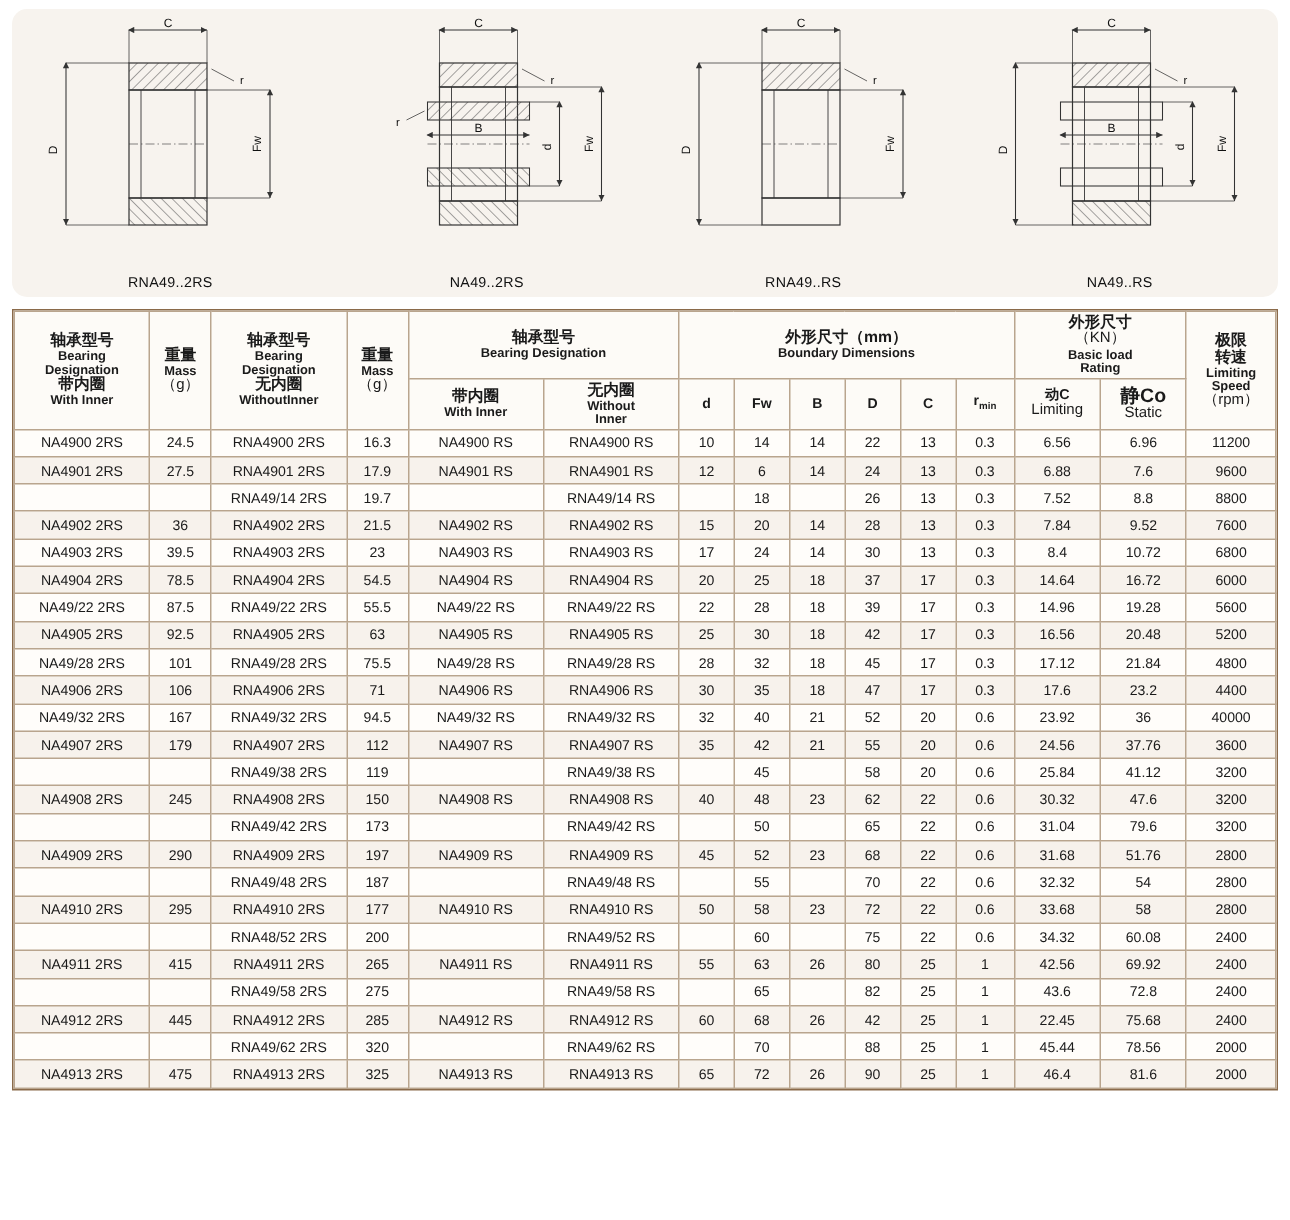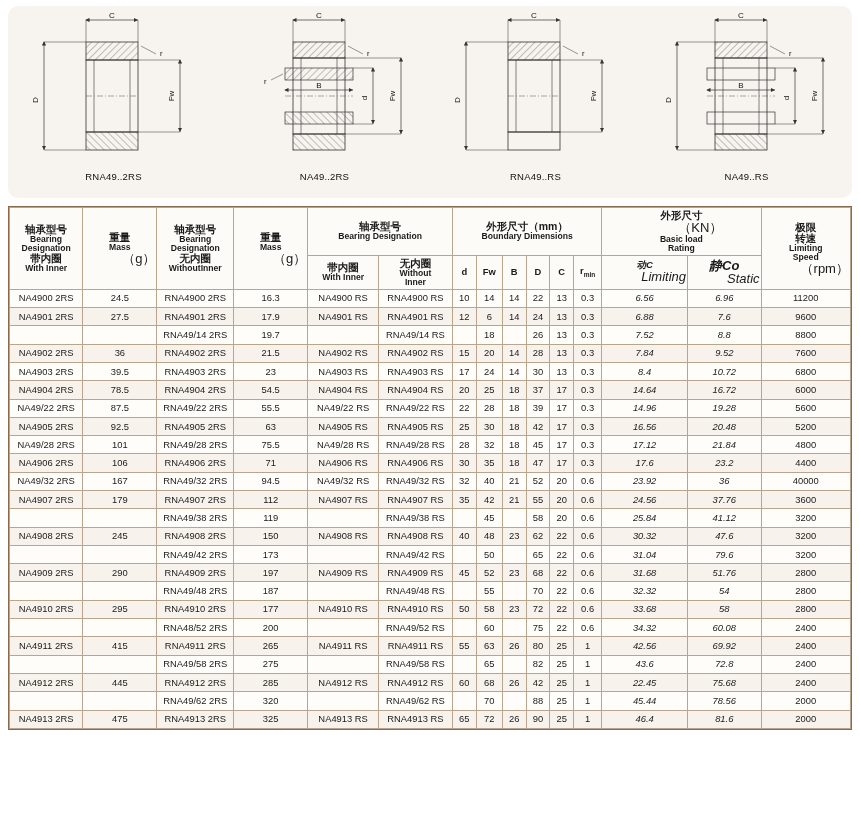--- a/index.html
+++ b/index.html
@@ -19,21 +19,21 @@
     border-radius: 10px;
     display: flex;
     position: relative;
   }
   .diag {
     flex: 1 1 25%;
     position: relative;
   }
   .diag-caption {
     position: absolute;
-    bottom: 16px;
+    bottom: 4px;
     left: 0; right: 0;
     text-align: center;
     font-size: 9.5px;
     color: #111;
     letter-spacing: .2px;
   }
   .dwg { position: absolute; top: 6px; left: 0; right: 0; height: 162px; }
 
   
   .table-wrap {
@@ -61,26 +61,26 @@
     padding: 2px 1px;
   }
   table.spec tbody td {
     background: #fffdfa;
     white-space: nowrap;
   }
   table.spec tbody tr:nth-child(even) td { background: #f7f2ec; }
   .hd-main { font-size: 10.5px; }
   .hd-cn { display:block; }
   .hd-en { display:block; font-size: 8.6px; font-weight: bold; }
-  .hd-en-n { display:block; font-size: 13px; font-weight: normal; margin-left: 38px; }
+  .hd-en-n { display:block; font-size: 10px; font-weight: normal; }
   .col-desig { width: 88px; }
   .col-mass { width: 40px; }
   .col-dim { width: 36px; }
   .col-r { width: 38px; }
-  .col-load { width: 56px; font-style: italic; }
+  .col-load { width: 56px; }
   .col-speed { width: 58px; }
 </style>
 </head>
 <body>
 
 <div class="page">
 
   <div class="diagram-panel">
 
     <div class="diag">

